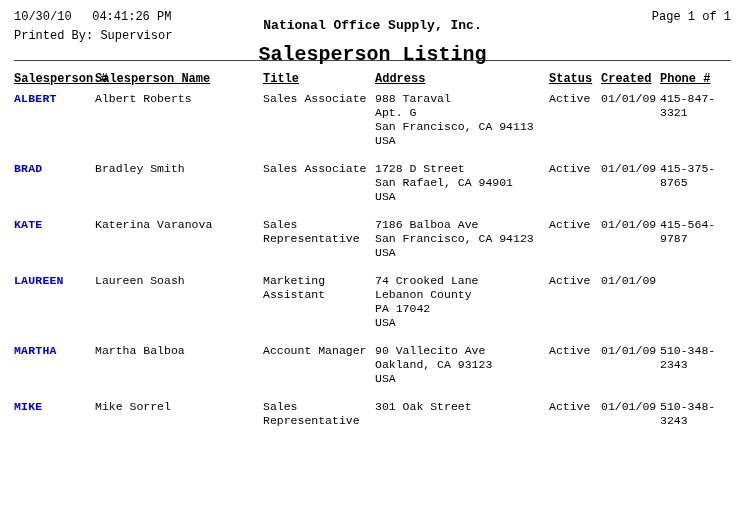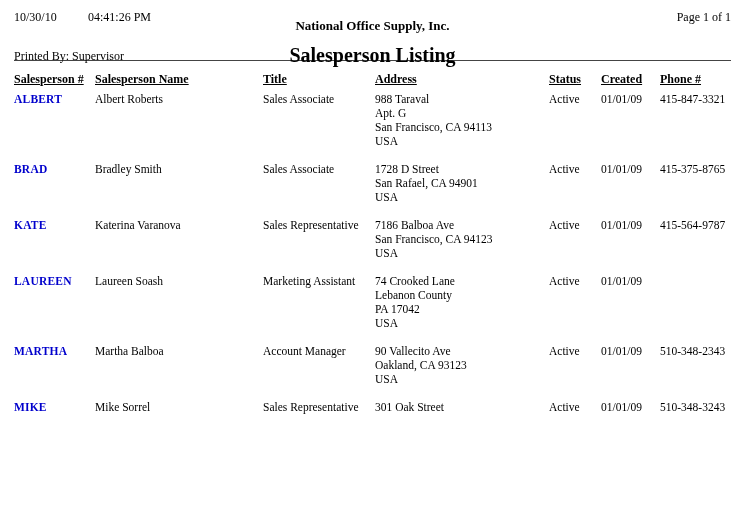--- a/index.html
+++ b/index.html
@@ -3,30 +3,30 @@
 <meta charset="utf-8">
 <style>
   * { margin: 0; padding: 0; box-sizing: border-box; }
   html, body {
     width: 745px; height: 521px;
     background: #ffffff;
     font-family: "Liberation Serif", "DejaVu Serif", serif;
     color: #000000;
     overflow: hidden;
   }
-  .report { position: relative; width: 745px; height: 521px; padding: 10px 14px 0 14px; }
+  .report { position: relative; width: 745px; height: 521px; padding: 10px 14px 0 14px; font-family: Liberation Mono, monospace; }
 
   
   .page-header { position: relative; height: 50px; }
   .hdr-left  { position: absolute; left: 0;  top: 0; font-size: 12px; }
   .hdr-center{ position: absolute; left: 0; right: 0; top: 8px; text-align: center; }
   .hdr-right { position: absolute; right: 0; top: 0; text-align: center; font-size: 12px; }
   .meta-line { line-height: 15px; }
   .meta-date { display: inline-block; width: 71px; }
-  .printed-line { margin-top: 24px; line-height: 15px; }
+  .printed-line { margin-top: 4px; line-height: 15px; }
   .company-title { font-size: 13px; font-weight: bold; line-height: 15px; }
   .report-title  { font-size: 20px; font-weight: bold; line-height: 20px; margin-top: 12px; }
   .header-rule { border: none; border-top: 1px solid #444444; height: 0; }
 
   
   table.listing {
     width: 717px;
     table-layout: fixed;
     border-collapse: collapse;
     margin-top: 11px;

